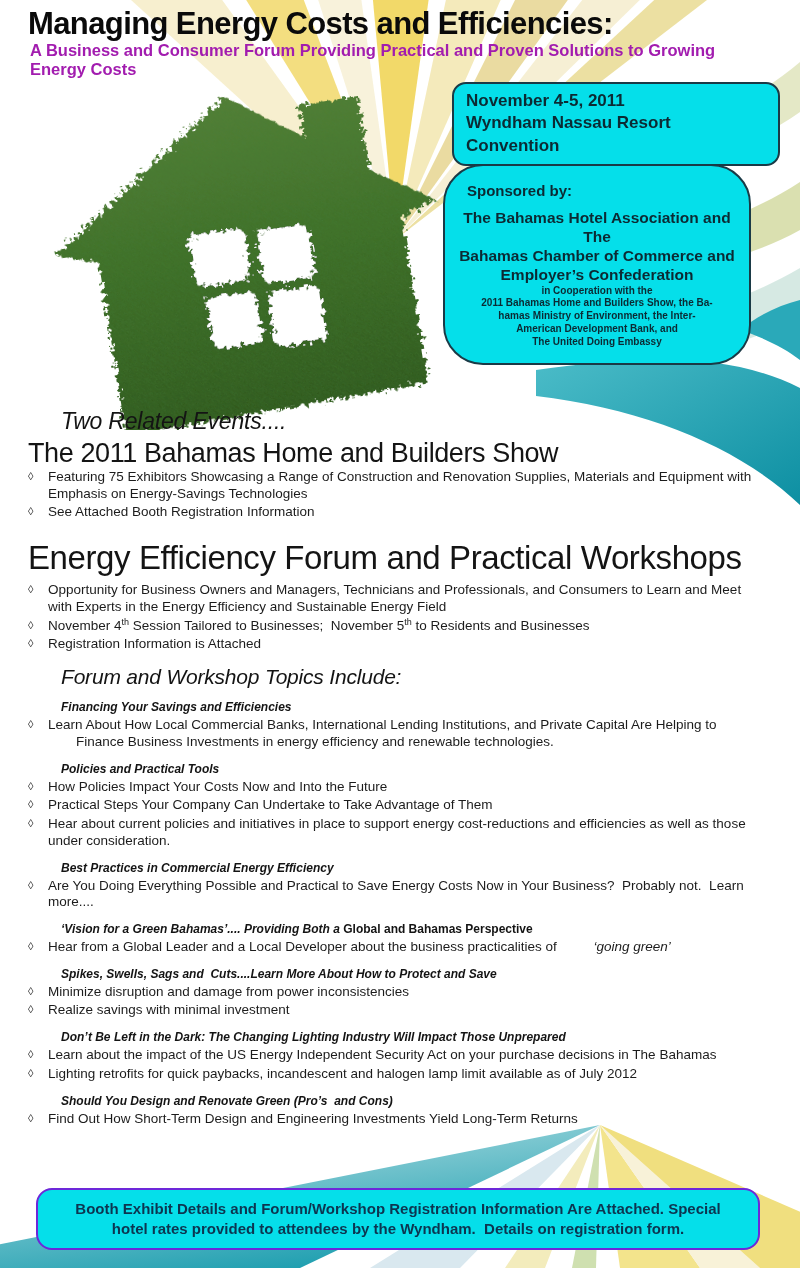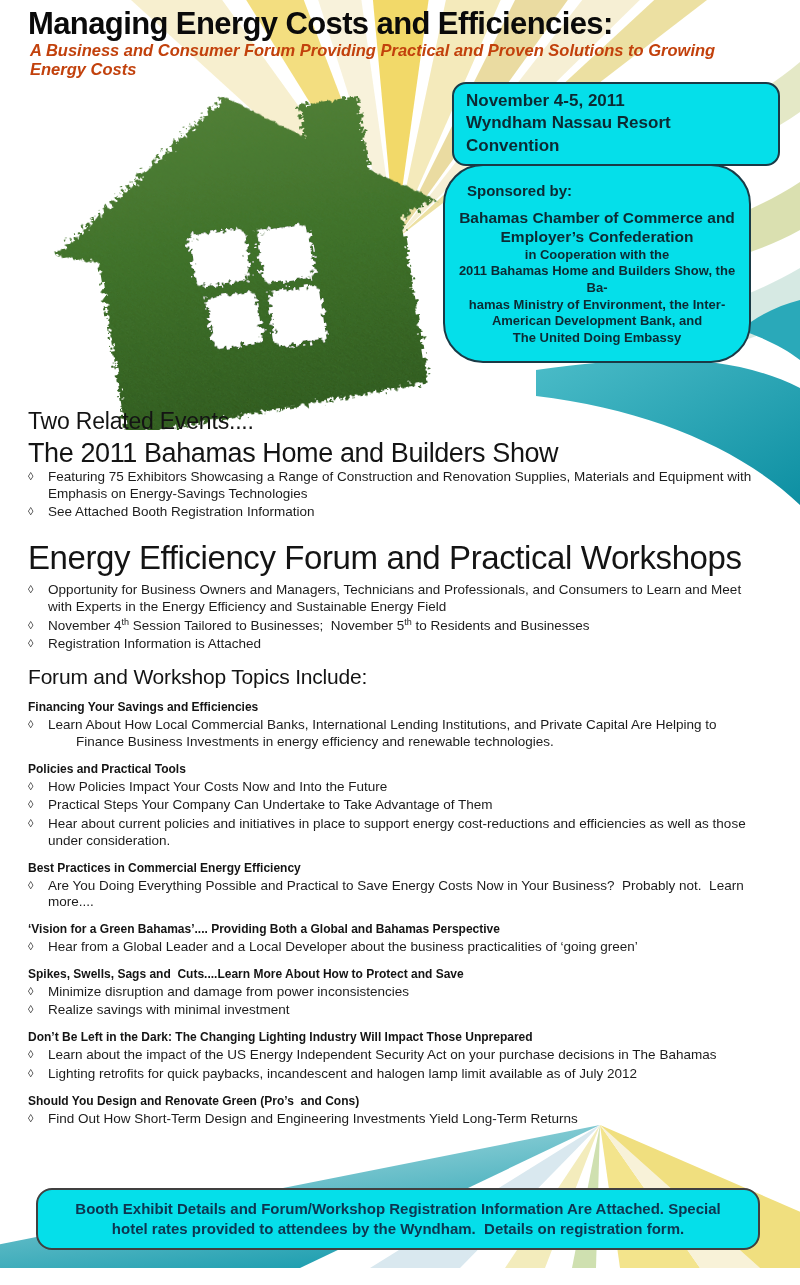--- a/index.html
+++ b/index.html
@@ -3,49 +3,49 @@
 <meta charset="utf-8">
 <style>
   html,body{margin:0;padding:0;}
   body{width:800px;height:1285px;position:relative;overflow:hidden;background:#ffffff;
        font-family:"Liberation Sans",sans-serif;color:#1c1c1c;}
   .abs{position:absolute;}
   svg.bglayer{position:absolute;left:0;pointer-events:none;}
 
   
   .title{left:28px;top:6px;width:720px;font-size:31px;font-weight:700;letter-spacing:-0.6px;color:#0a0a0a;z-index:4;}
-  .subtitle{left:30px;top:41px;width:740px;font-size:16.5px;font-weight:700;font-style:italic;color:#c2410c;z-index:4;}
+  .subtitle{left:30px;top:41px;width:740px;font-size:16.5px;font-weight:700;color:#a21caf;z-index:4;}
 
   
   .cyanbox{background:#05dfea;border:2px solid #1a3a46;color:#0c2a33;z-index:5;}
   .datebox{left:452px;top:82px;width:300px;border-radius:14px;padding:6px 12px 7px 12px;
            font-size:17px;font-weight:600;line-height:1.32;}
   .sponsorbox{left:443px;top:164px;width:280px;border-radius:40px;padding:16px 12px 14px 12px;}
   .sponsor-label{font-size:15px;font-weight:700;margin:0 0 10px 10px;}
   .sponsor-main{font-size:15.5px;font-weight:600;text-align:center;line-height:1.22;}
-  .sponsor-coop{font-size:13px;font-weight:700;text-align:center;line-height:1.28;}
+  .sponsor-coop{font-size:10px;font-weight:700;text-align:center;line-height:1.28;}
 
   
   #content{position:absolute;left:28px;top:408px;width:730px;z-index:3;}
   .blk{white-space:pre-wrap;color:#141414;}
   .blk.script-heading{font-size:23px;margin:0 0 3px 0;letter-spacing:-0.2px;}
   .blk.big-heading{font-size:27px;margin:1px 0 0 0;letter-spacing:-0.4px;}
   .blk.big-heading-tight{font-size:33px;margin:18px 0 5px 0;letter-spacing:-0.4px;}
   .blk.script-heading-2{font-size:21px;margin:12px 0 5px 0;letter-spacing:-0.2px;}
   .blk.topic-heading{font-size:12px;font-weight:600;margin:11px 0 3px 0;}
-  .it{}
+  .it{font-style:italic;margin-left:33px;}
   .bullet-row{display:flex;font-size:13.5px;line-height:1.24;margin:0 0 2px 0;}
   .diamond{flex:0 0 20px;width:20px;font-size:11px;color:#333;padding-top:1px;}
   .bullet-text{flex:1;white-space:pre-wrap;}
   .bullet-text.deep{padding-left:28px;text-indent:-28px;}
   sup{font-size:9px;line-height:0;}
 
   
   .banner{left:36px;top:1188px;width:684px;border-radius:16px;padding:9px 18px 10px 18px;
-          border:2px solid #404040;font-size:15px;font-weight:700;text-align:center;
+          border:2px solid #6d28d9;font-size:15px;font-weight:700;text-align:center;
           line-height:1.3;color:#0d3550;white-space:pre-wrap;z-index:5;}
 </style>
 </head>
 <body>
 
 <svg class="bglayer" style="top:0;z-index:0;" width="800" height="560" viewBox="0 0 800 560">
   <defs>
     <linearGradient id="tealSwoosh" x1="0" y1="0" x2="1" y2="1">
       <stop offset="0" stop-color="#4bbcc8"></stop>
       <stop offset="1" stop-color="#0d8fa2"></stop>
@@ -128,20 +128,21 @@
 <div class="abs subtitle">A Business and Consumer Forum Providing Practical and Proven Solutions to Growing Energy Costs</div>
 
 <div class="abs cyanbox datebox">
   <div>November 4-5, 2011</div>
   <div>Wyndham Nassau Resort Convention</div>
 </div>
 
 <div class="abs cyanbox sponsorbox">
   <div class="sponsor-label">Sponsored by:</div>
   <div class="sponsor-main">
+    <div>The Bahamas Hotel Association and The</div>
     <div>Bahamas Chamber of Commerce and</div>
     <div>Employer’s Confederation</div>
   </div>
   <div class="sponsor-coop">
     <div>in Cooperation with the</div>
     <div>2011 Bahamas Home and Builders Show, the Ba-</div>
     <div>hamas Ministry of Environment, the Inter-</div>
     <div>American Development Bank, and</div>
     <div>The United Doing Embassy</div>
   </div>

